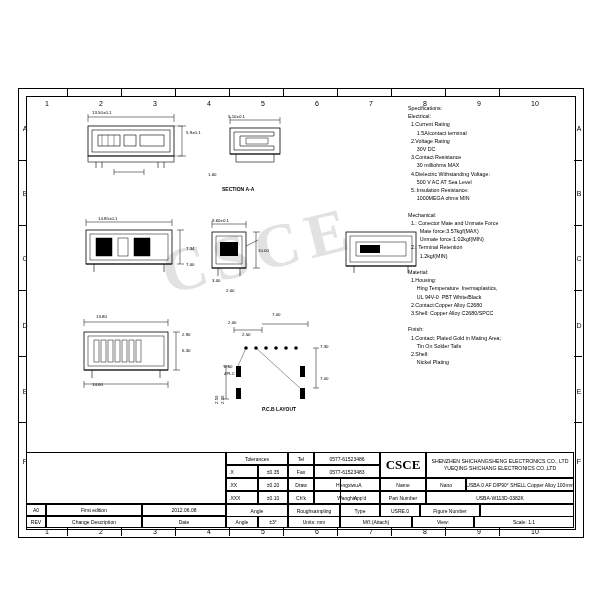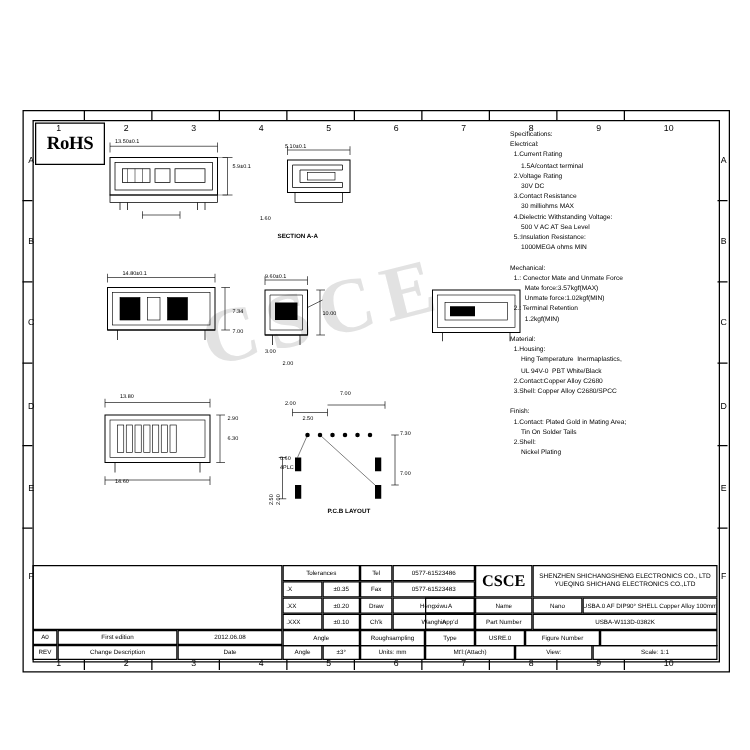--- a/index.html
+++ b/index.html
@@ -111,21 +111,20 @@
   <div class="hline" style="left:18px;top:290px;width:8px;"></div>
   <div class="hline" style="left:18px;top:356px;width:8px;"></div>
   <div class="hline" style="left:18px;top:422px;width:8px;"></div>
 
   <div class="hline" style="left:574px;top:160px;width:8px;"></div>
   <div class="hline" style="left:574px;top:225px;width:8px;"></div>
   <div class="hline" style="left:574px;top:290px;width:8px;"></div>
   <div class="hline" style="left:574px;top:356px;width:8px;"></div>
   <div class="hline" style="left:574px;top:422px;width:8px;"></div>
 
-  <div class="rohs">RoHS</div>
 
   <div class="specs">Specifications:
 Electrical:
   1.Current Rating
       1.5A/contact terminal
   2.Voltage Rating
       30V DC
   3.Contact Resistance
       30 milliohms MAX
   4.Dielectric Withstanding Voltage:

